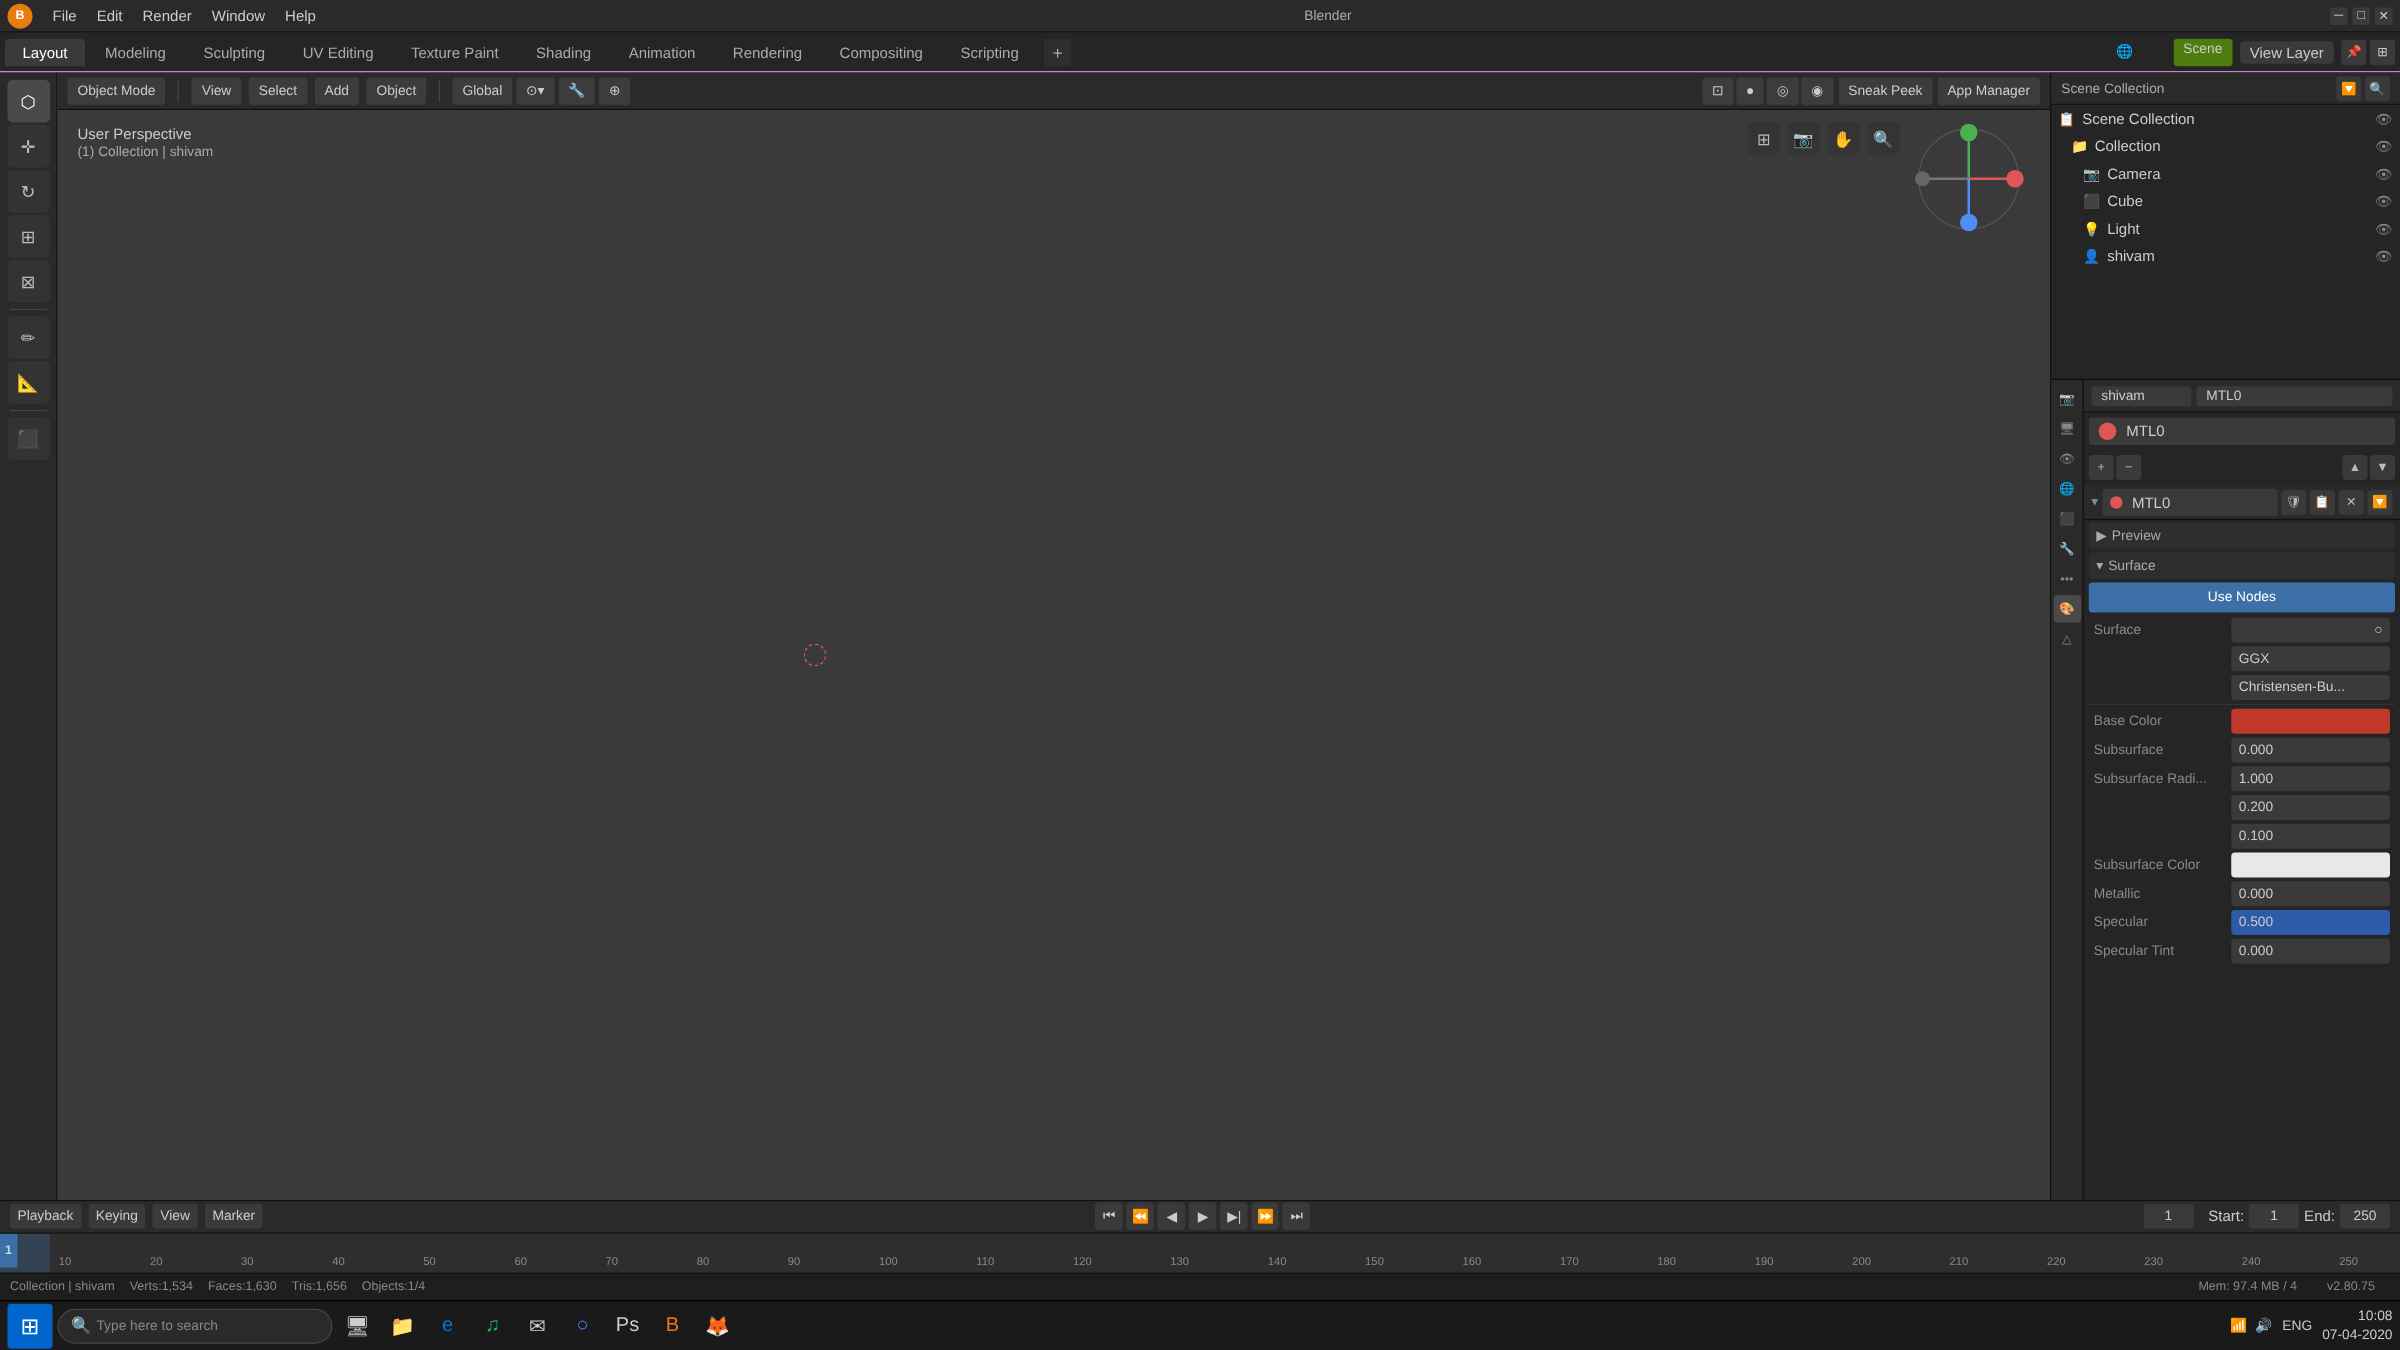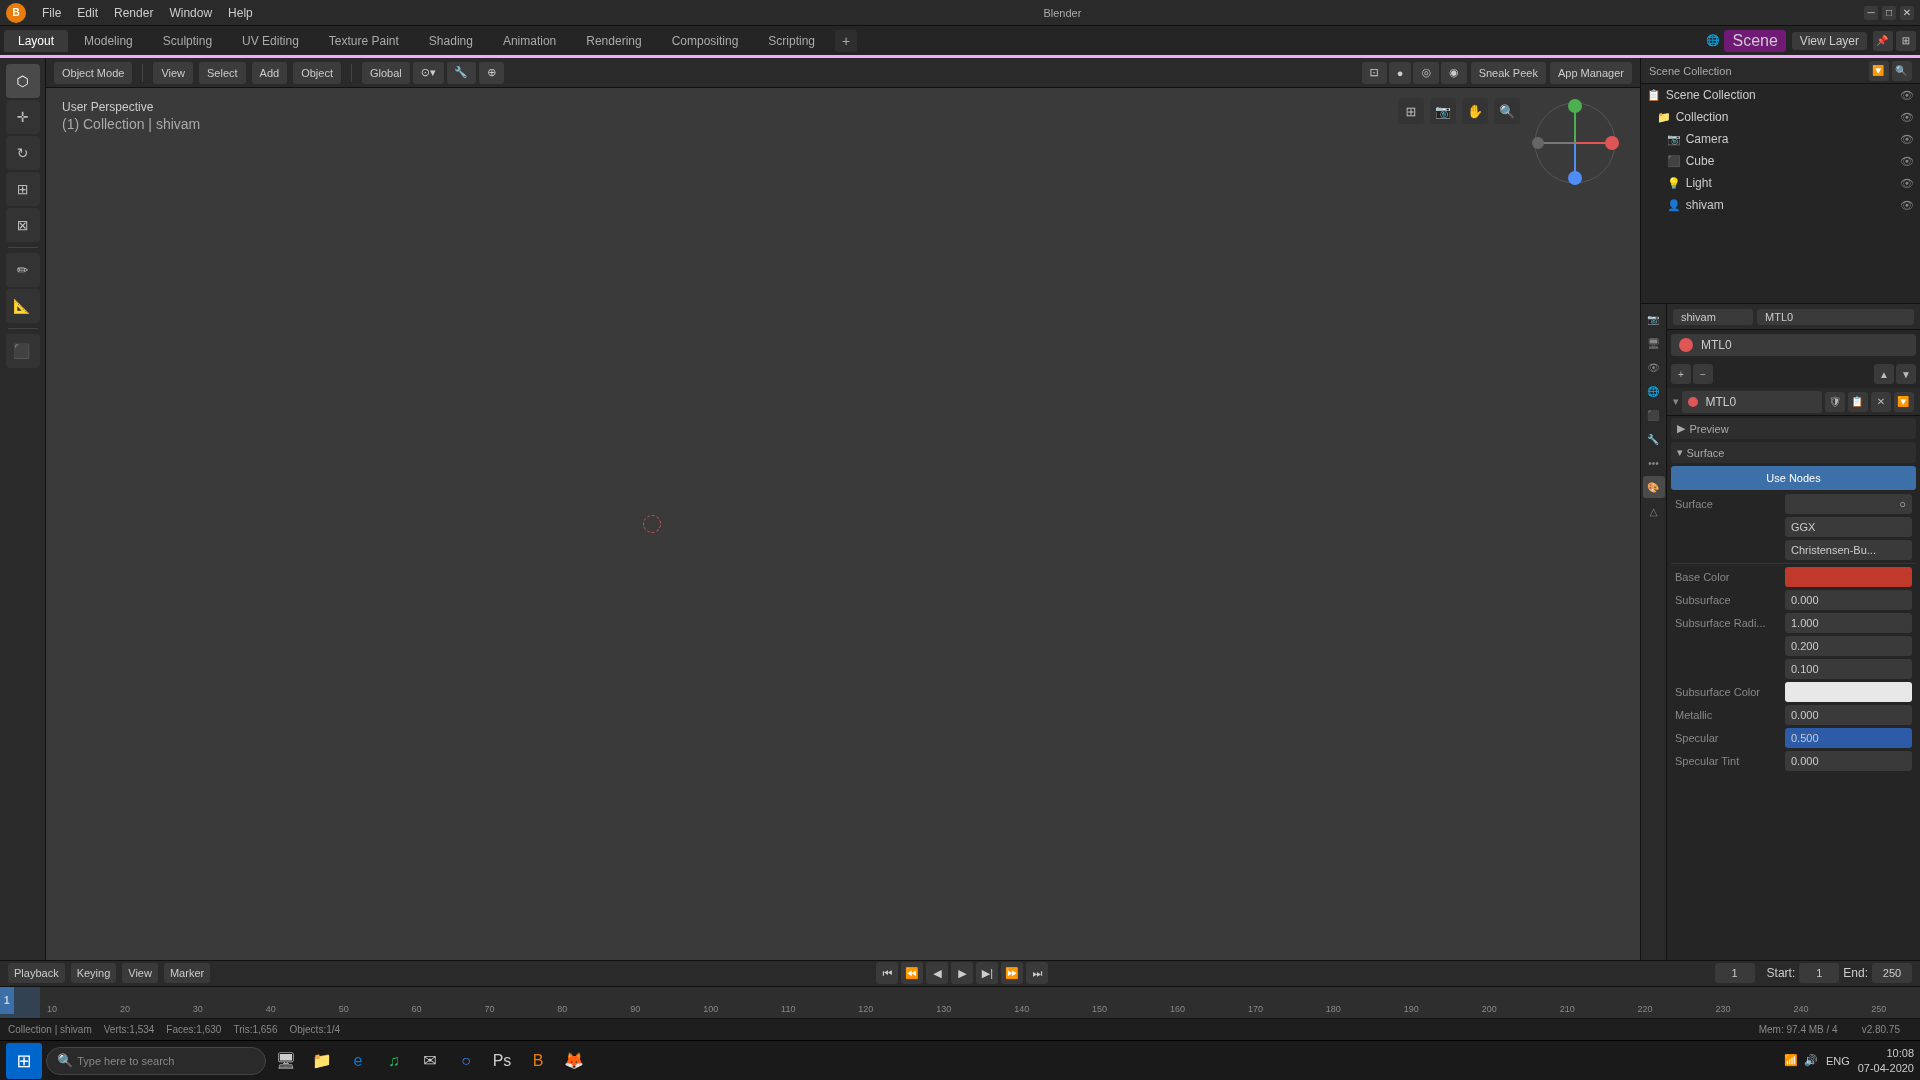--- a/index.html
+++ b/index.html
@@ -57,21 +57,21 @@
       font-size: 10px; color: #ccc;
       background: #3a3a3a;
     }
 
     
     .workspace-tabs {
       height: 32px;
       background: #252525;
       display: flex;
       align-items: center;
-      border-bottom: 3px solid #f0abfc;
+      border-bottom: 1px solid #f0abfc;
       padding: 0 4px;
     }
     .ws-tab {
       padding: 4px 14px;
       font-size: 12px;
       color: #aaa;
       cursor: pointer;
       border-radius: 4px 4px 0 0;
       margin-right: 2px;
     }
@@ -85,27 +85,28 @@
       border-radius: 3px;
       display: flex; align-items: center; justify-content: center;
       color: #aaa; cursor: pointer; font-size: 14px;
       margin-left: 4px;
     }
     .ws-right {
       margin-left: auto;
       display: flex; align-items: center; gap: 6px;
     }
     .scene-selector {
-      background: #701a75;
+      background: #4d7c0f;
       border: none;
       border-radius: 3px;
       color: #ccc;
       padding: 2px 8px;
-      font-size: 16px;
+      font-size: 11px;
       height: 22px;
+      margin-left: 28px;
     }
     .view-layer-btn {
       background: #3a3a3a;
       border-radius: 3px;
       padding: 2px 8px;
       font-size: 12px;
       color: #ccc;
       cursor: pointer;
     }
 
@@ -167,21 +168,21 @@
     }
     .perspective-label {
       position: absolute;
       top: 12px; left: 16px;
       font-size: 12px;
       color: #ccc;
     }
     .collection-label {
       position: absolute;
       top: 28px; left: 16px;
-      font-size: 14px;
+      font-size: 11px;
       color: #aaa;
       text-align: right;
     }
 
     .viewport-icon-row {
       position: absolute;
       top: 10px; right: 120px;
       display: flex; gap: 6px;
     }
     .vp-icon {

